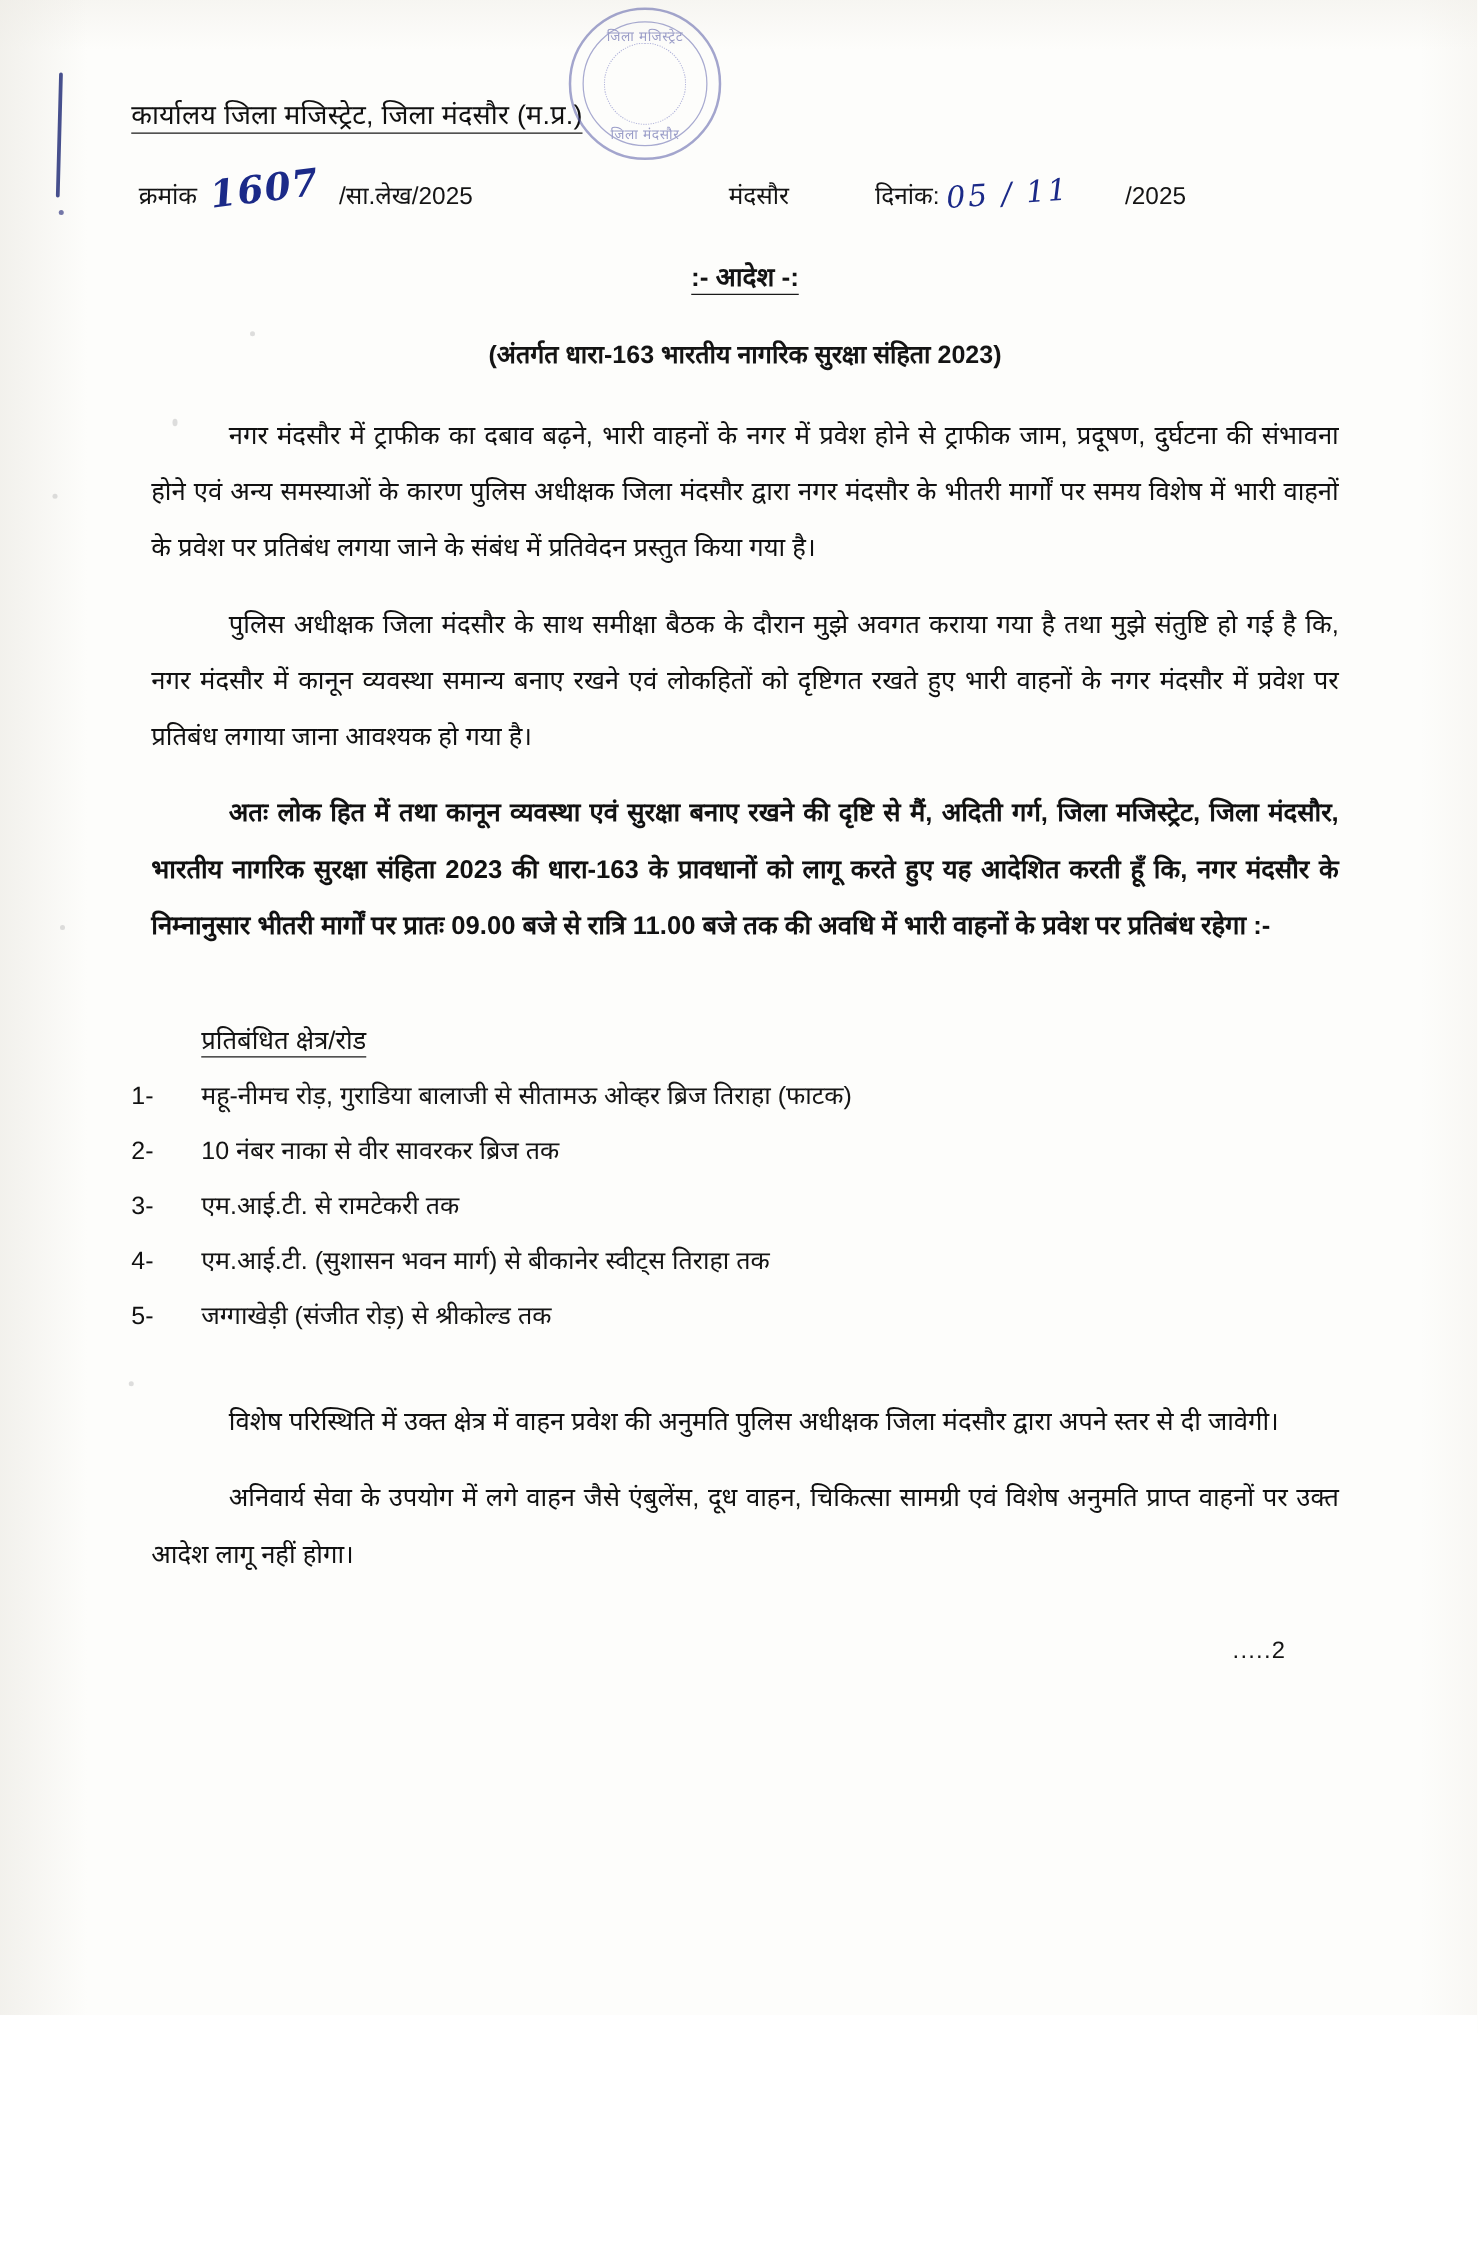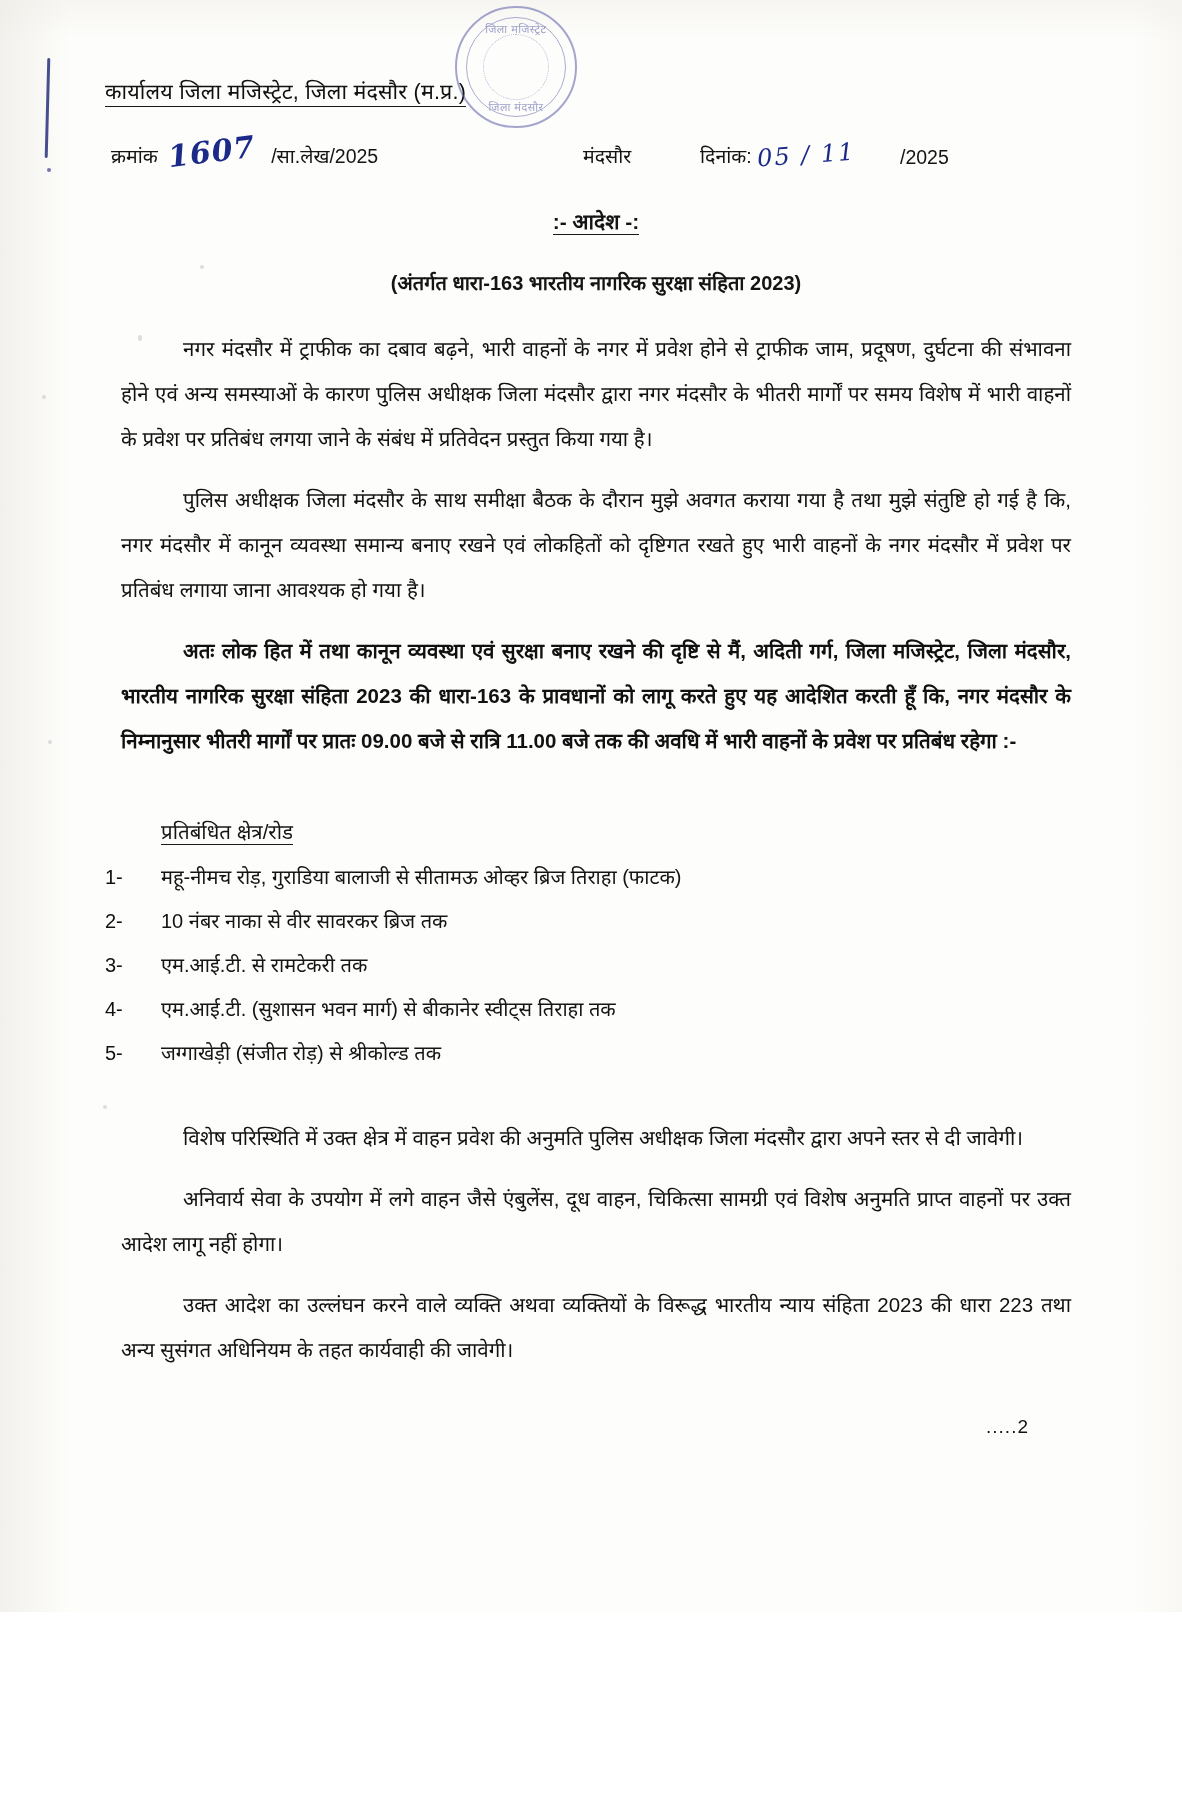--- a/index.html
+++ b/index.html
@@ -302,19 +302,18 @@
       <li>
         <span class="li-num">5-</span>
         <span class="li-text">जग्गाखेड़ी (संजीत रोड़) से श्रीकोल्ड तक</span>
       </li>
     </ol>
 
     
     <div class="closing-block">
       <p class="para tight">विशेष परिस्थिति में उक्त क्षेत्र में वाहन प्रवेश की अनुमति पुलिस अधीक्षक जिला मंदसौर द्वारा अपने स्तर से दी जावेगी।</p>
       <p class="para">अनिवार्य सेवा के उपयोग में लगे वाहन जैसे एंबुलेंस, दूध वाहन, चिकित्सा सामग्री एवं विशेष अनुमति प्राप्त वाहनों पर उक्त आदेश लागू नहीं होगा।</p>
-      <p class="para tight">उक्त आदेश का उल्लंघन करने वाले व्यक्ति अथवा व्यक्तियों के विरूद्ध भारतीय न्याय संहिता 2023 की धारा 223 तथा अन्य सुसंगत अधिनियम के तहत कार्यवाही की जावेगी।</p>
     </div>
 
     <div class="page-footer">.....2</div>
 
   </div>
 </div>
 
 </body></html>

